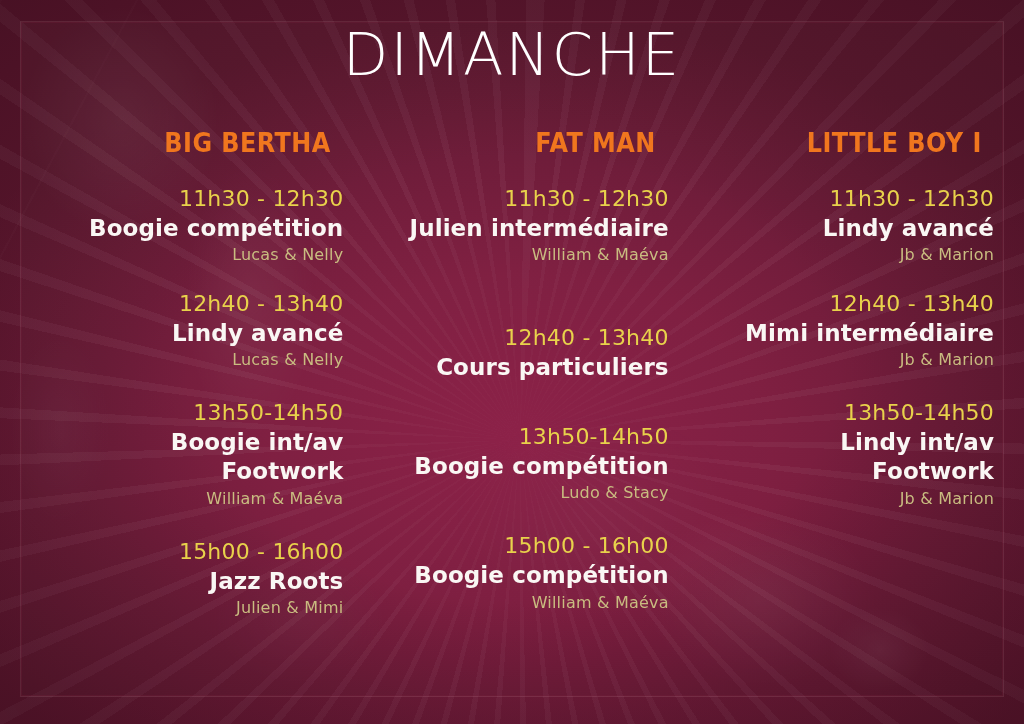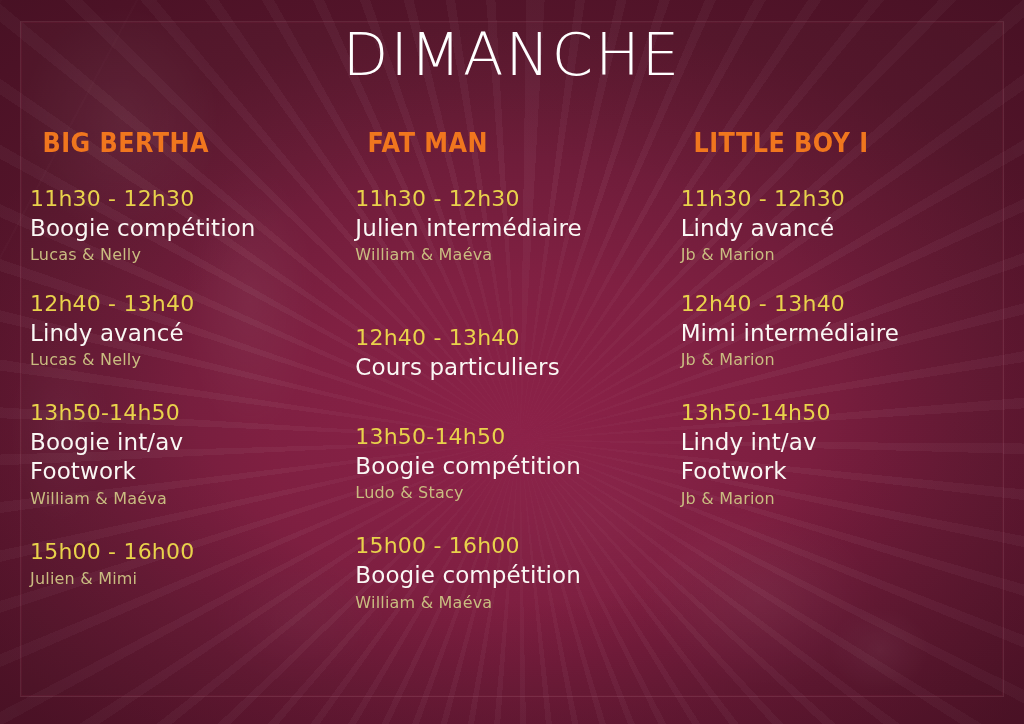--- a/index.html
+++ b/index.html
@@ -92,21 +92,21 @@
   .columns {
     position: absolute;
     top: 130px;
     left: 24px;
     right: 24px;
     display: flex;
     align-items: flex-start;
   }
   .column {
     flex: 1 1 0;
-    text-align: left;
+    text-align: right;
     padding: 0 6px;
   }
   .room-title {
     color: #F0761E;
     font-size: 26px;
     font-weight: bold;
     letter-spacing: .5px;
     line-height: 1;
     margin: 0 0 28px 0;
     transform: scaleX(.92);
@@ -117,21 +117,21 @@
   .slot-time {
     color: #E8D24B;
     font-size: 22px;
     font-weight: 400;
     line-height: 1.35;
     letter-spacing: .2px;
   }
   .slot-class {
     color: #FAF7F4;
     font-size: 23px;
-    font-weight: 400;
+    font-weight: 700;
     line-height: 1.28;
     letter-spacing: .1px;
   }
   .slot-teachers {
     color: #C9BC80;
     font-size: 16px;
     font-weight: 400;
     line-height: 1.5;
     letter-spacing: .2px;
   }
@@ -172,20 +172,21 @@
             <div class="slot-teachers">Lucas &amp; Nelly</div>
           </div>
           <div class="slot">
             <div class="slot-time">13h50-14h50</div>
             <div class="slot-class">Boogie int/av</div>
             <div class="slot-class">Footwork</div>
             <div class="slot-teachers">William &amp; Maéva</div>
           </div>
           <div class="slot">
             <div class="slot-time">15h00 - 16h00</div>
+            <div class="slot-class">Jazz Roots</div>
             <div class="slot-teachers">Julien &amp; Mimi</div>
           </div>
         </div>
         <div class="column col-1">
           <div class="room-title">FAT MAN</div>
           <div class="slot">
             <div class="slot-time">11h30 - 12h30</div>
             <div class="slot-class">Julien intermédiaire</div>
             <div class="slot-teachers">William &amp; Maéva</div>
           </div>

